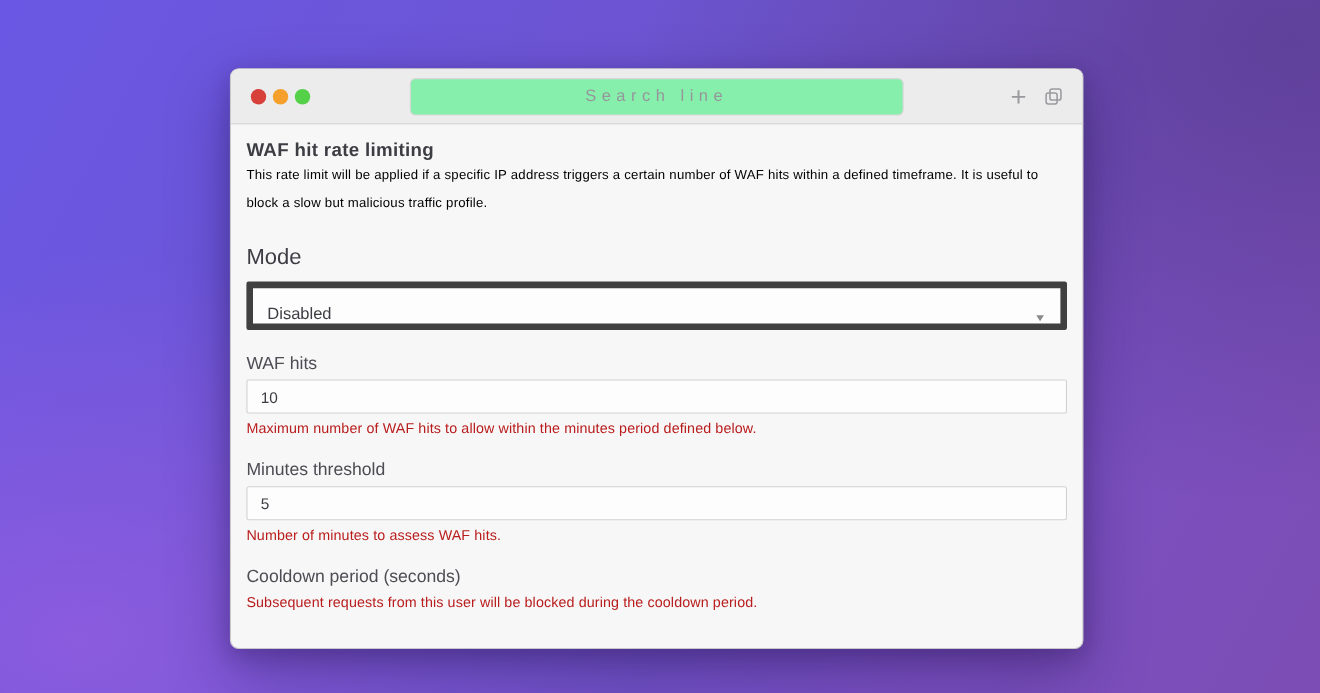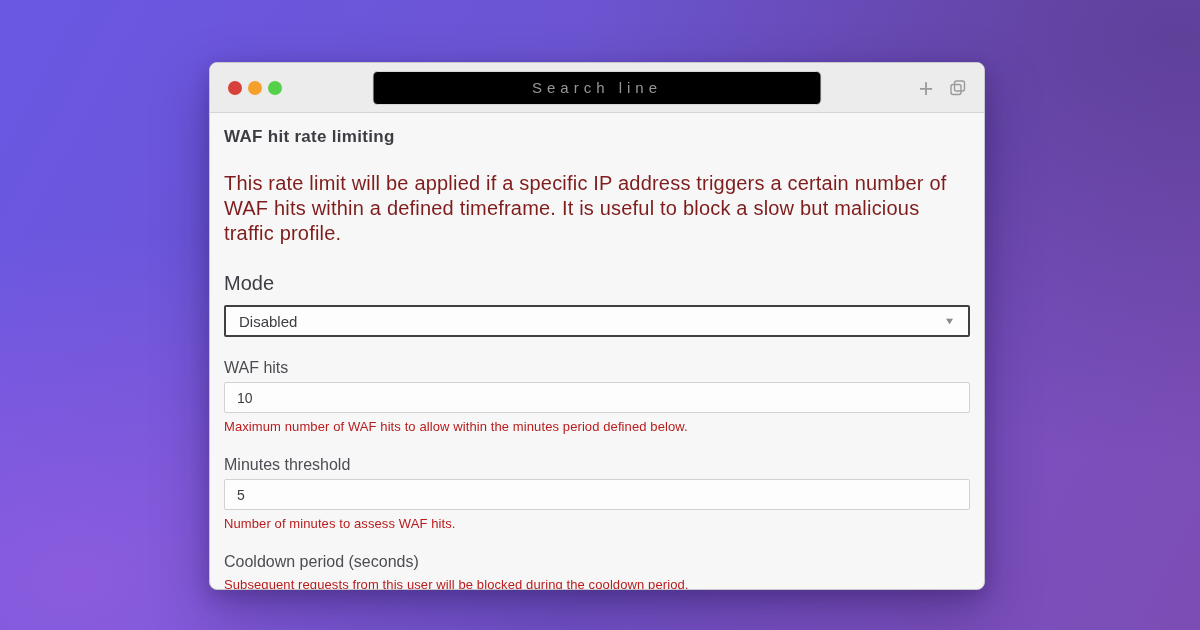--- a/index.html
+++ b/index.html
@@ -38,21 +38,21 @@
   .traffic-lights { display: flex; gap: 6px; align-items: center; }
   .traffic-dot {
     width: 14px; height: 14px; border-radius: 50%;
     border: none; padding: 0; cursor: pointer;
   }
   .search-field {
     position: absolute;
     left: 50%; top: 50%;
     transform: translate(-50%, -50%);
     width: 449px; height: 34px;
-    background: #000000;
+    background: #86efac;
     border: 1px solid #d7d7d9;
     border-radius: 5px;
     text-align: center;
     font-family: "Liberation Sans", sans-serif;
     font-size: 15px;
     letter-spacing: 5px;
     color: #6f6f73;
     outline: none;
   }
   .search-field::placeholder { color: #96969a; letter-spacing: 5px; }
@@ -72,41 +72,40 @@
 
   
   .content { padding: 14px 14px 0 14px; }
   .page-title {
     font-size: 17px;
     font-weight: 700;
     color: #3d3d44;
     letter-spacing: 0.3px;
   }
   .page-desc {
-    margin-top: 24px;
-    font-size: 20px;
+    font-size: 12px;
     line-height: 25px;
-    color: #7f1d1d;
+    color: #000000;
     letter-spacing: 0.2px;
     max-width: 750px;
   }
 
   .mode-label {
     margin-top: 26px;
     font-size: 20px;
     color: #3d3d44;
   }
   .select-box {
     margin-top: 10px;
-    height: 32px;
+    height: 44px;
     background: #fdfdfd;
-    border: 2px solid #404040;
+    border: 6px solid #404040;
     border-radius: 2px;
     display: flex;
-    align-items: center;
+    align-items: flex-end;
     justify-content: space-between;
     padding: 0 14px 0 13px;
     cursor: pointer;
   }
   .select-value { font-size: 15px; color: #3c3c42; }
   .select-caret { font-size: 9px; color: #8a8a8e; transform: scaleX(1.3); }
 
   .field-group { margin-top: 22px; }
   .field-label {
     font-size: 16px;

